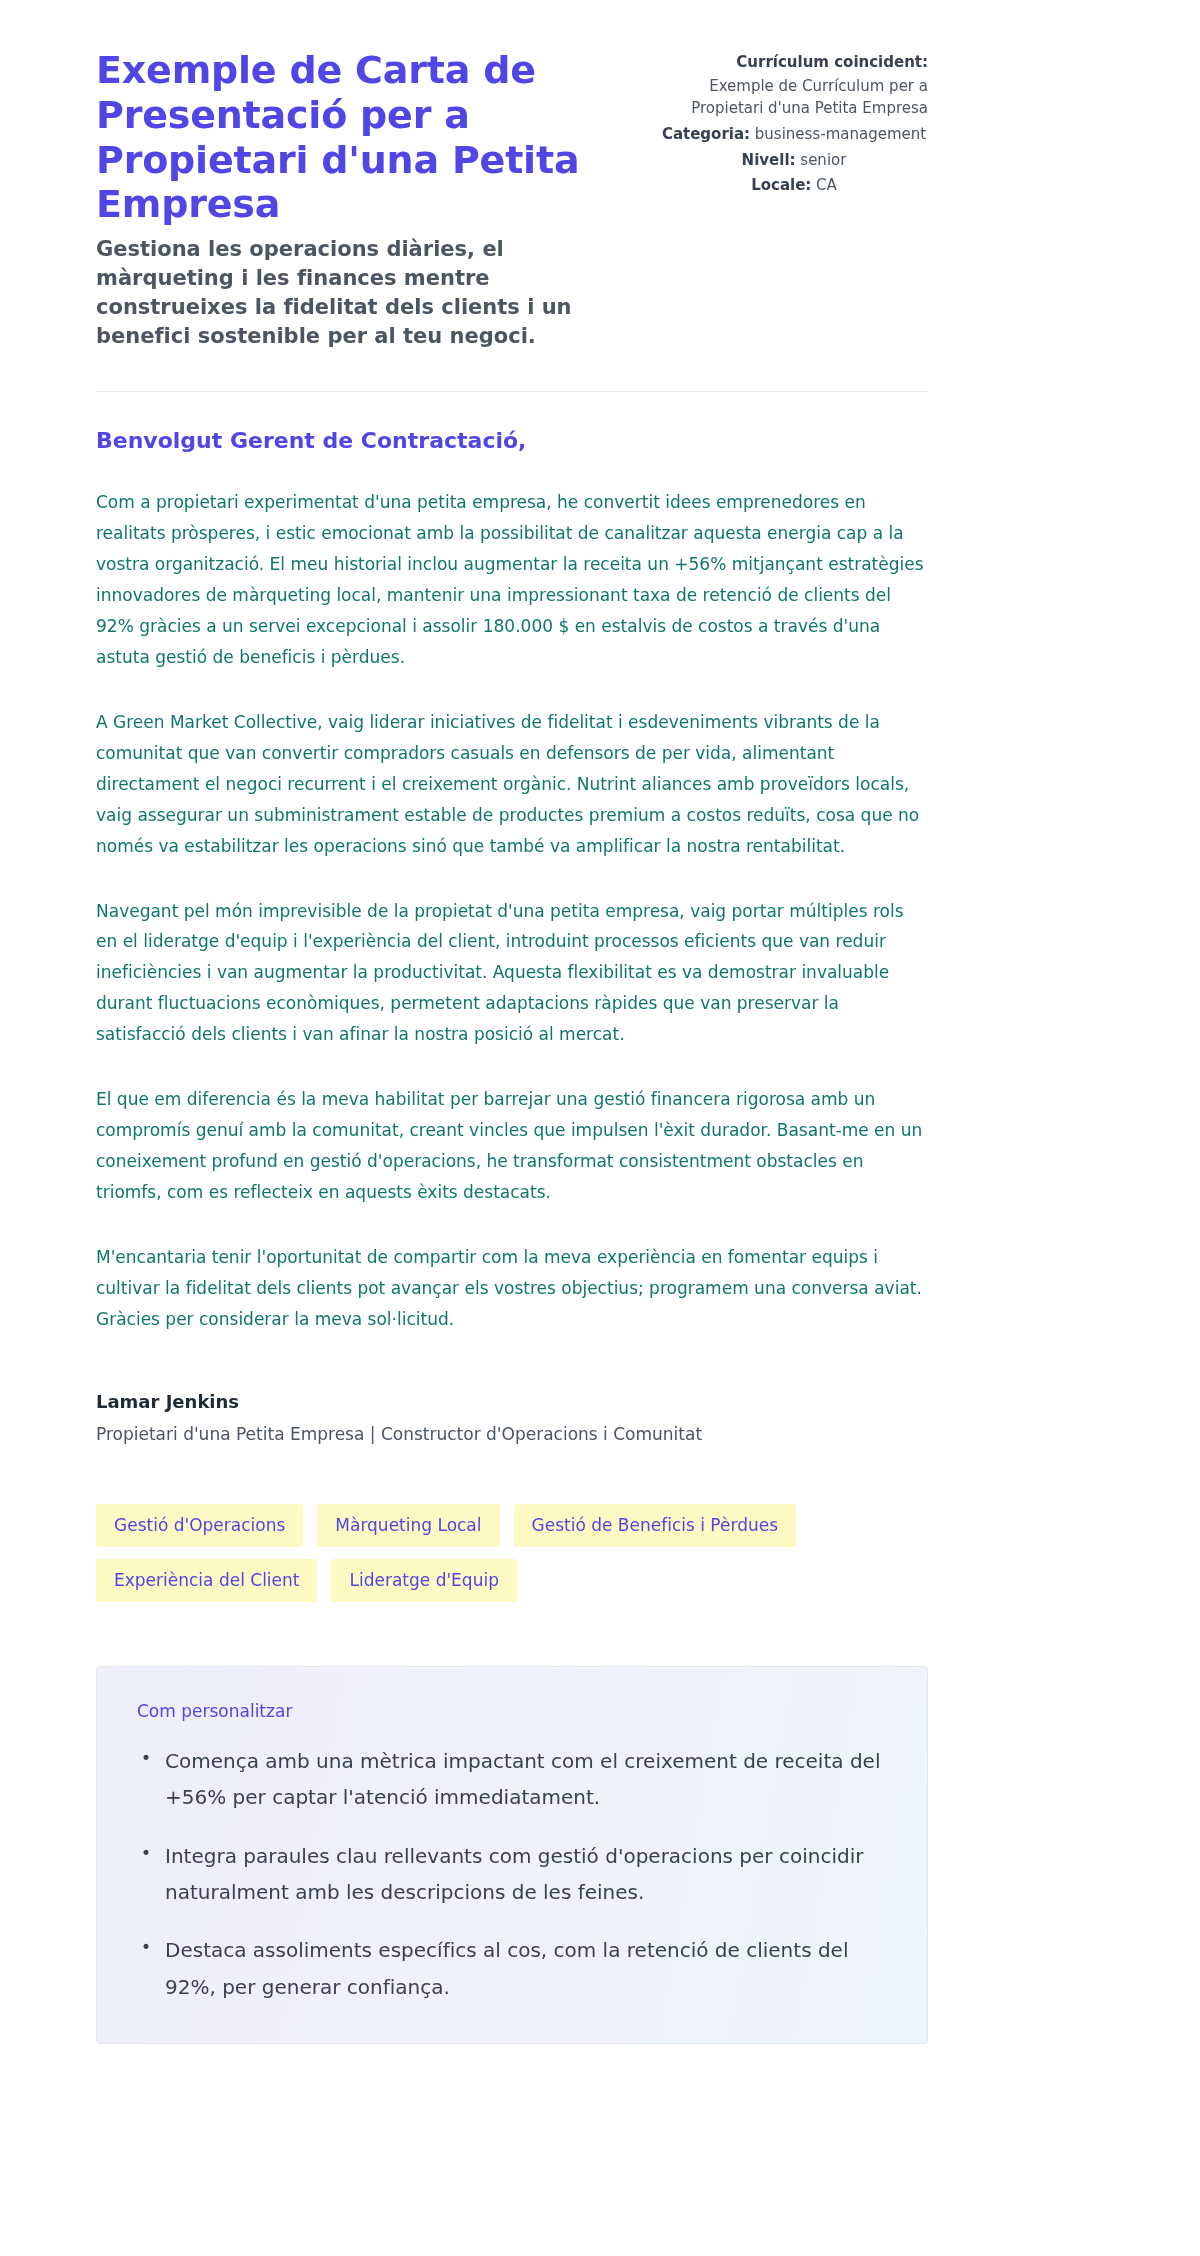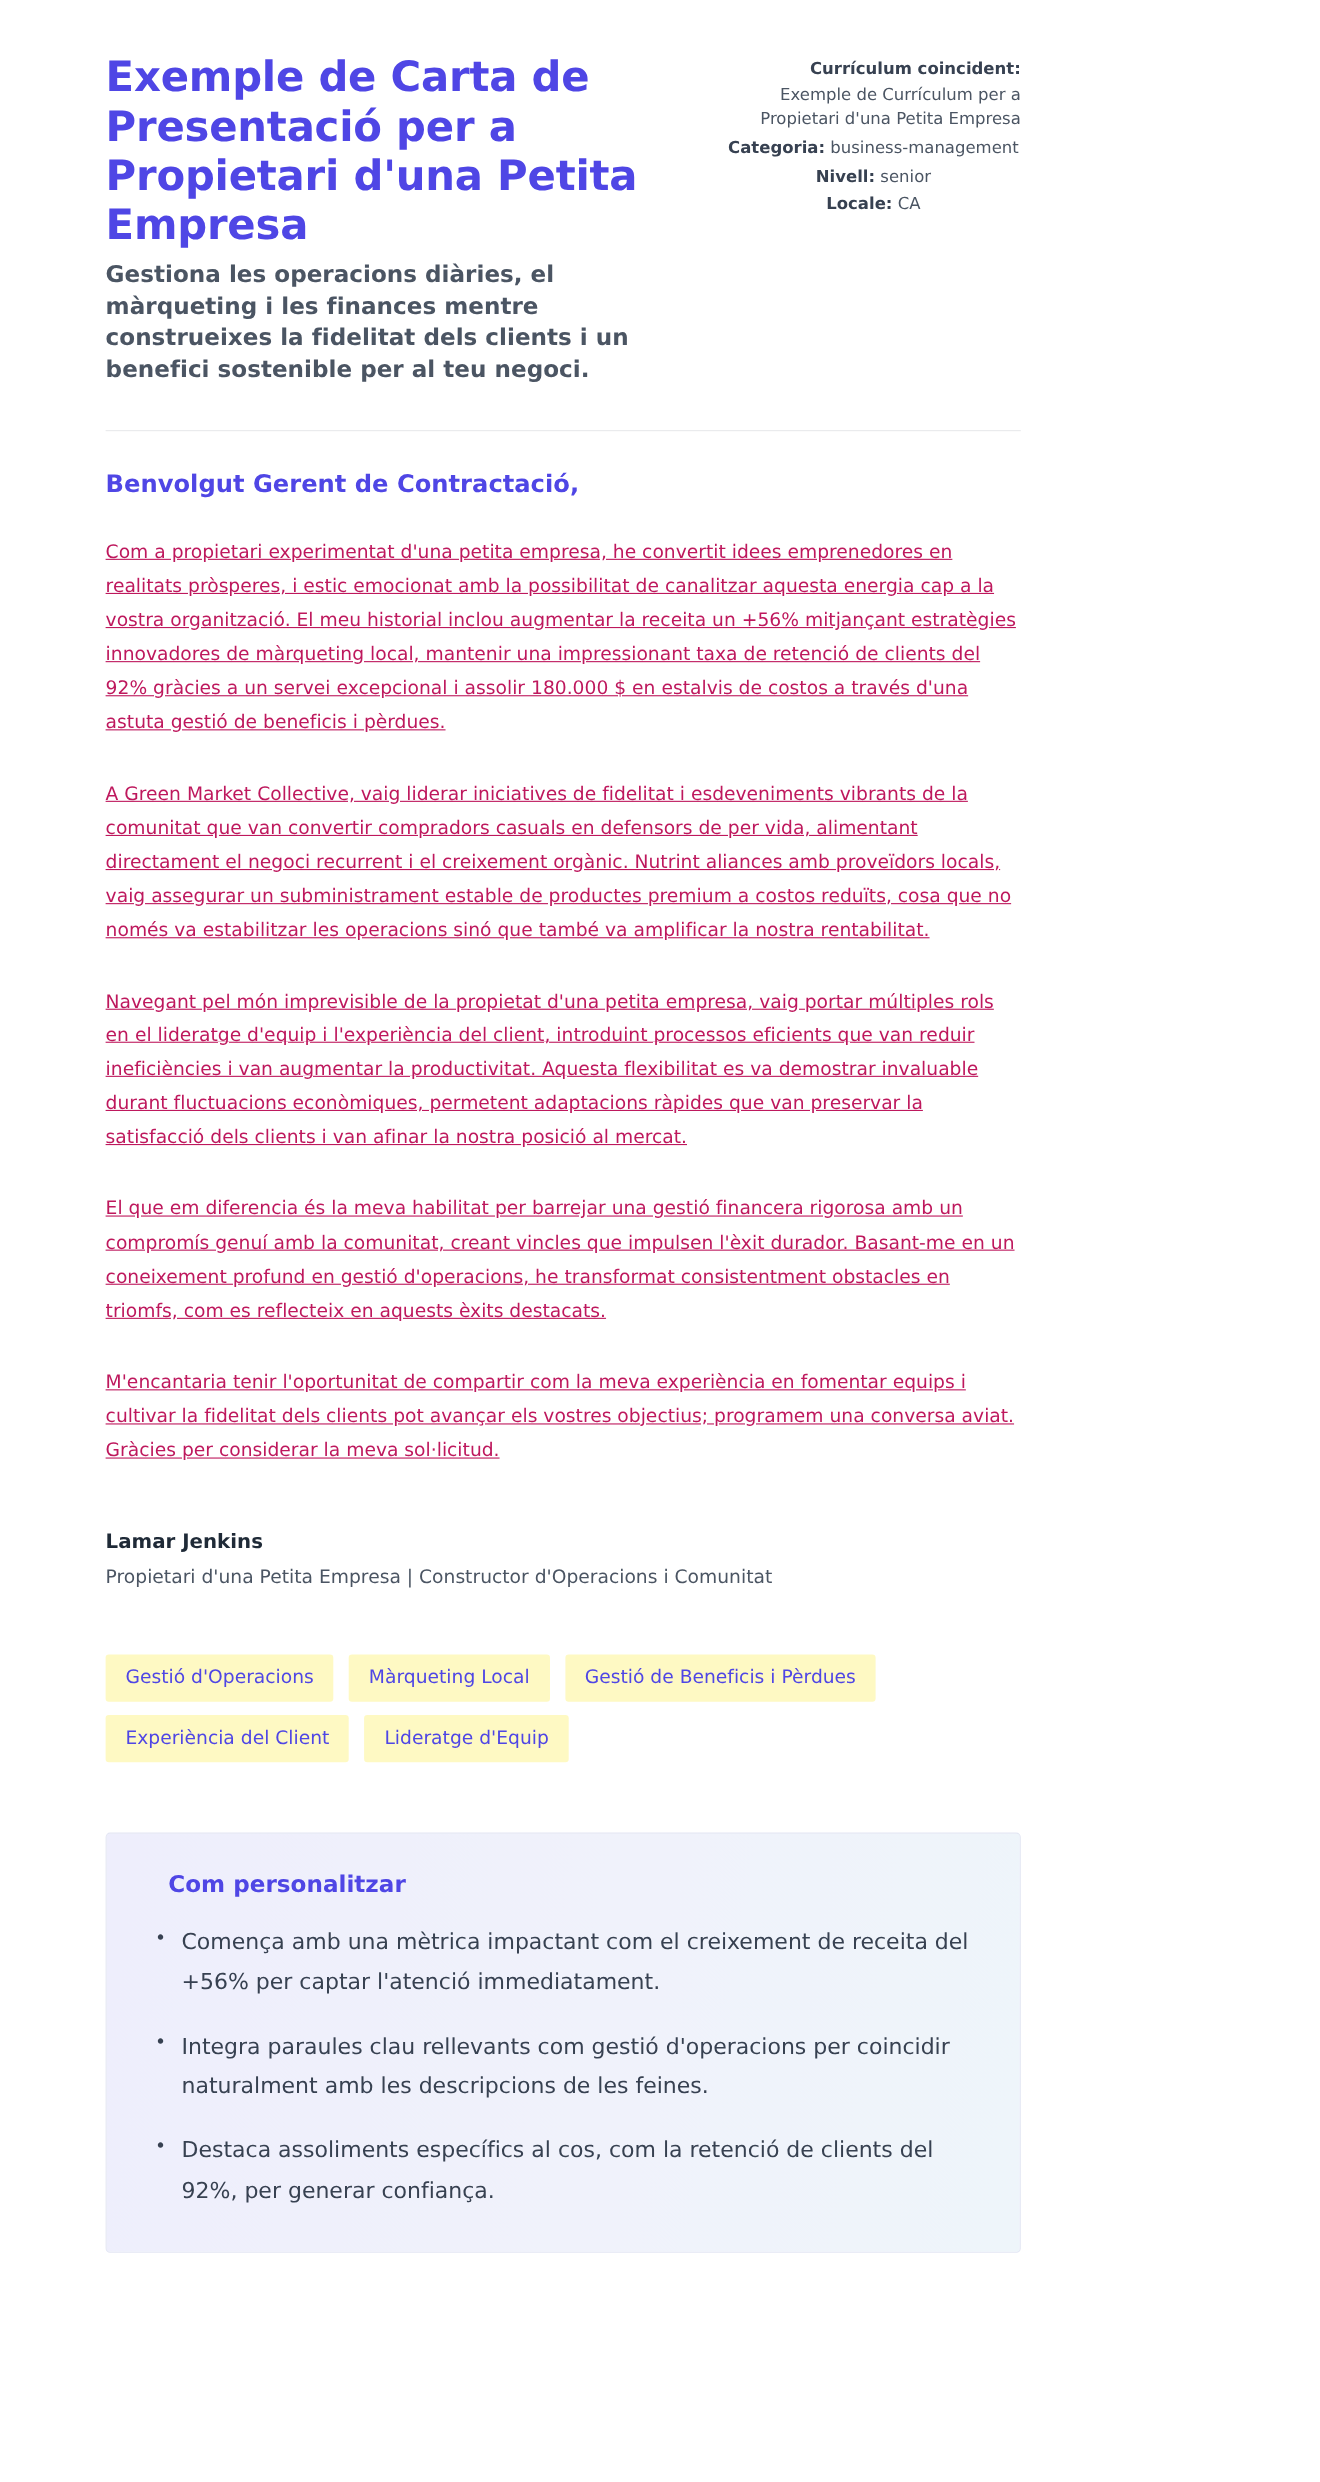--- a/index.html
+++ b/index.html
@@ -76,24 +76,23 @@
   .letter { padding-top: 36px; }
   .salutation {
     font-size: 22px;
     font-weight: 700;
     color: #4f46e5;
     margin: 0 0 34px 0;
   }
   .para {
     font-size: 17px;
     line-height: 1.82;
-    color: #be185d;
+    color: #0f766e;
     margin: 16px 0 34px 0;
     max-width: 1008px;
-    text-decoration: underline;
   }
   .para:last-child { margin-bottom: 0; }
 
   
   .signature { margin-top: 56px; }
   .sig-name {
     font-size: 18px;
     font-weight: 700;
     color: #1f2a37;
     margin: 0 0 12px 0;
@@ -125,24 +124,24 @@
 
   
   .callout {
     margin-top: 64px;
     background: linear-gradient(100deg, #eeeefc 0%, #f0f2fb 55%, #eef5fa 100%);
     border: 1px solid #e3e6f3;
     border-radius: 4px;
     padding: 34px 40px 38px 40px;
   }
   .callout-title {
-    font-size: 21px;
-    font-weight: 700;
-    color: #4f46e5;
-    margin: 0 0 22px 16px;
+    font-size: 17px;
+    font-weight: 400;
+    color: #4f46e5;
+    margin: 0 0 22px 0;
   }
   .callout-list {
     margin: 0;
     padding: 0;
     list-style: none;
   }
   .callout-list li {
     position: relative;
     padding-left: 28px;
     font-size: 20px;

